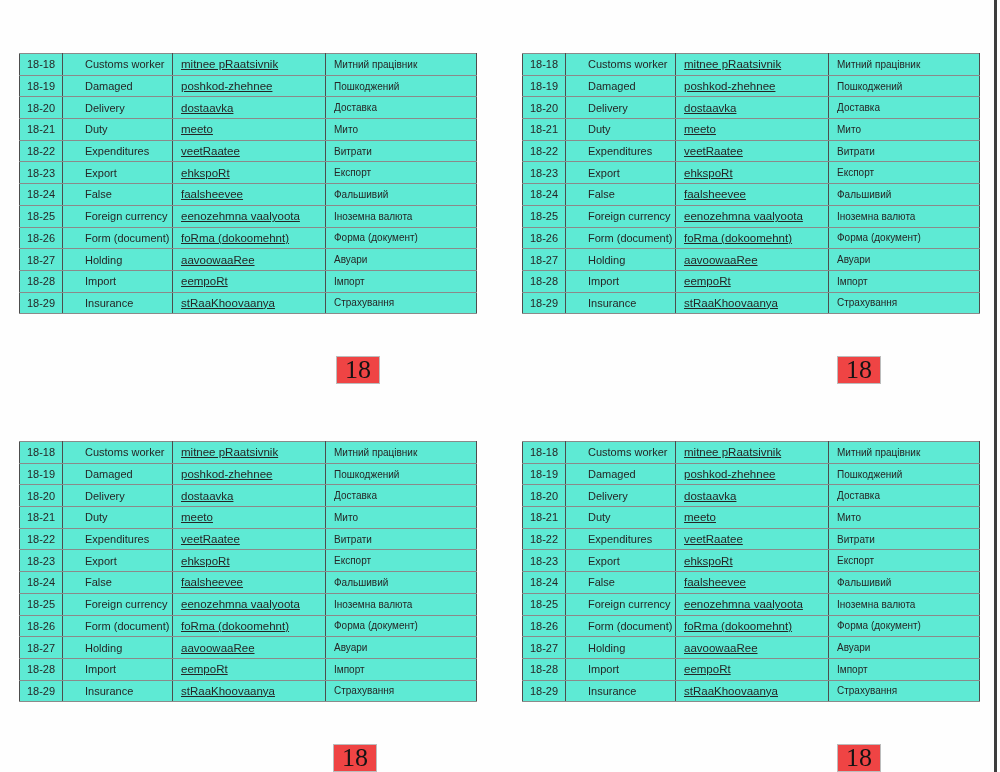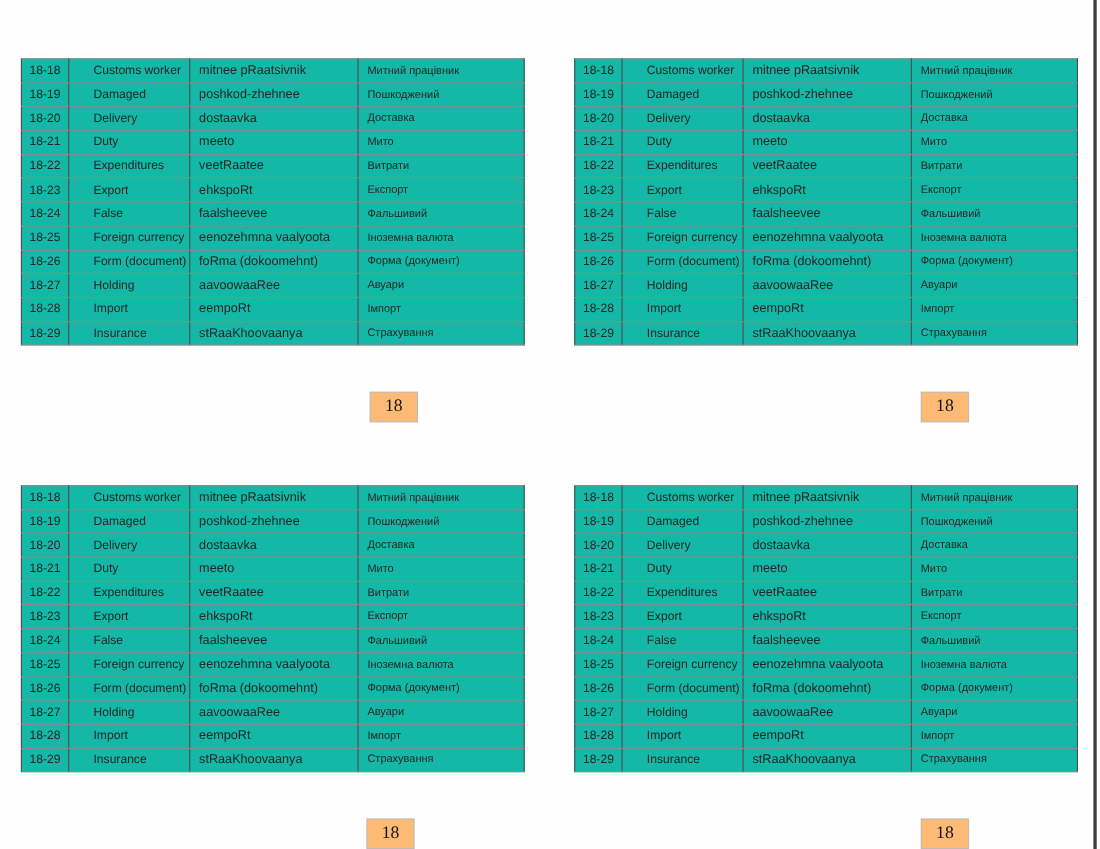--- a/index.html
+++ b/index.html
@@ -12,57 +12,57 @@
     position: relative;
     background: #fefefe;
     overflow: hidden;
     font-family: "Liberation Sans", sans-serif;
   }
   .vocab-table {
     position: absolute;
     width: 457px;
     border-collapse: collapse;
     table-layout: fixed;
-    background: #14b8a6;
+    background: #5eead4;
     color: #262626;
     border: 1.5px solid #3a3a3a;
   }
   .vocab-table td {
     border-top: 1px solid #8a8a8a;
     border-bottom: 1px solid #8a8a8a;
     border-left: 1px solid #4d4d4d;
     border-right: 1px solid #4d4d4d;
     height: 20.7px;
     padding: 0 2px 0 8px;
     white-space: nowrap;
     overflow: hidden;
     vertical-align: middle;
   }
   .vocab-table td.col-id {
     text-align: center;
     padding: 0;
     font-size: 11px;
   }
   .vocab-table td.col-english { font-size: 11px; padding-left: 22px; }
-  .vocab-table td.col-transliteration { font-size: 11.5px; }
+  .vocab-table td.col-transliteration { font-size: 11.5px; text-decoration: underline; }
   .vocab-table td.col-ukrainian { font-size: 10px; }
 
   .tbl-tl { left: 19px;  top: 53px; }
   .tbl-tr { left: 522px; top: 53px; }
   .tbl-bl { left: 19px;  top: 441px; }
   .tbl-br { left: 522px; top: 441px; }
 
   .page-badge {
     position: absolute;
     width: 42px;
     height: 26px;
-    background: #fdba74;
+    background: #ef4444;
     color: #141414;
     font-family: "Liberation Serif", serif;
-    font-size: 16px;
+    font-size: 26px;
     display: flex;
     align-items: center;
     justify-content: center;
     box-shadow: 0 0 0 1px #bcbcbc;
   }
   .badge-tl { left: 337px; top: 357px; }
   .badge-tr { left: 838px; top: 357px; }
   .badge-bl { left: 334px; top: 745px; }
   .badge-br { left: 838px; top: 745px; }
 

